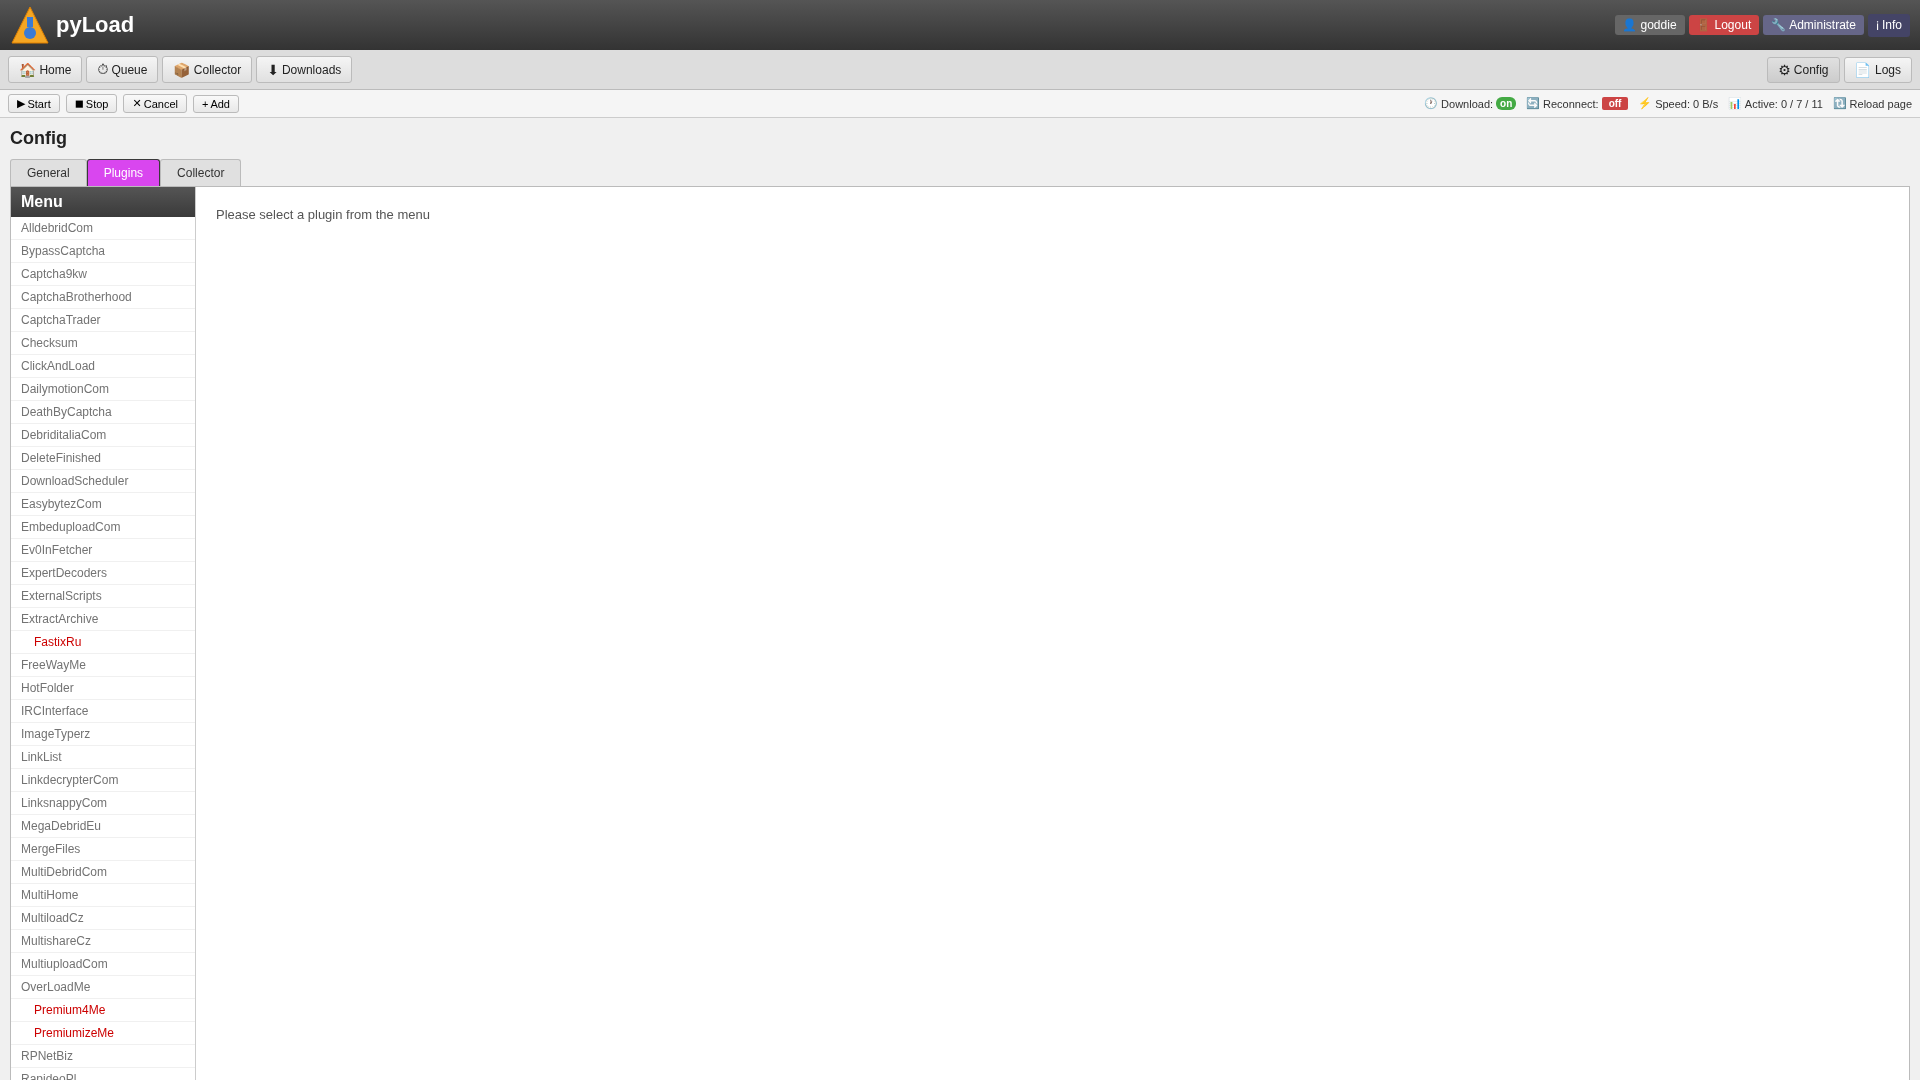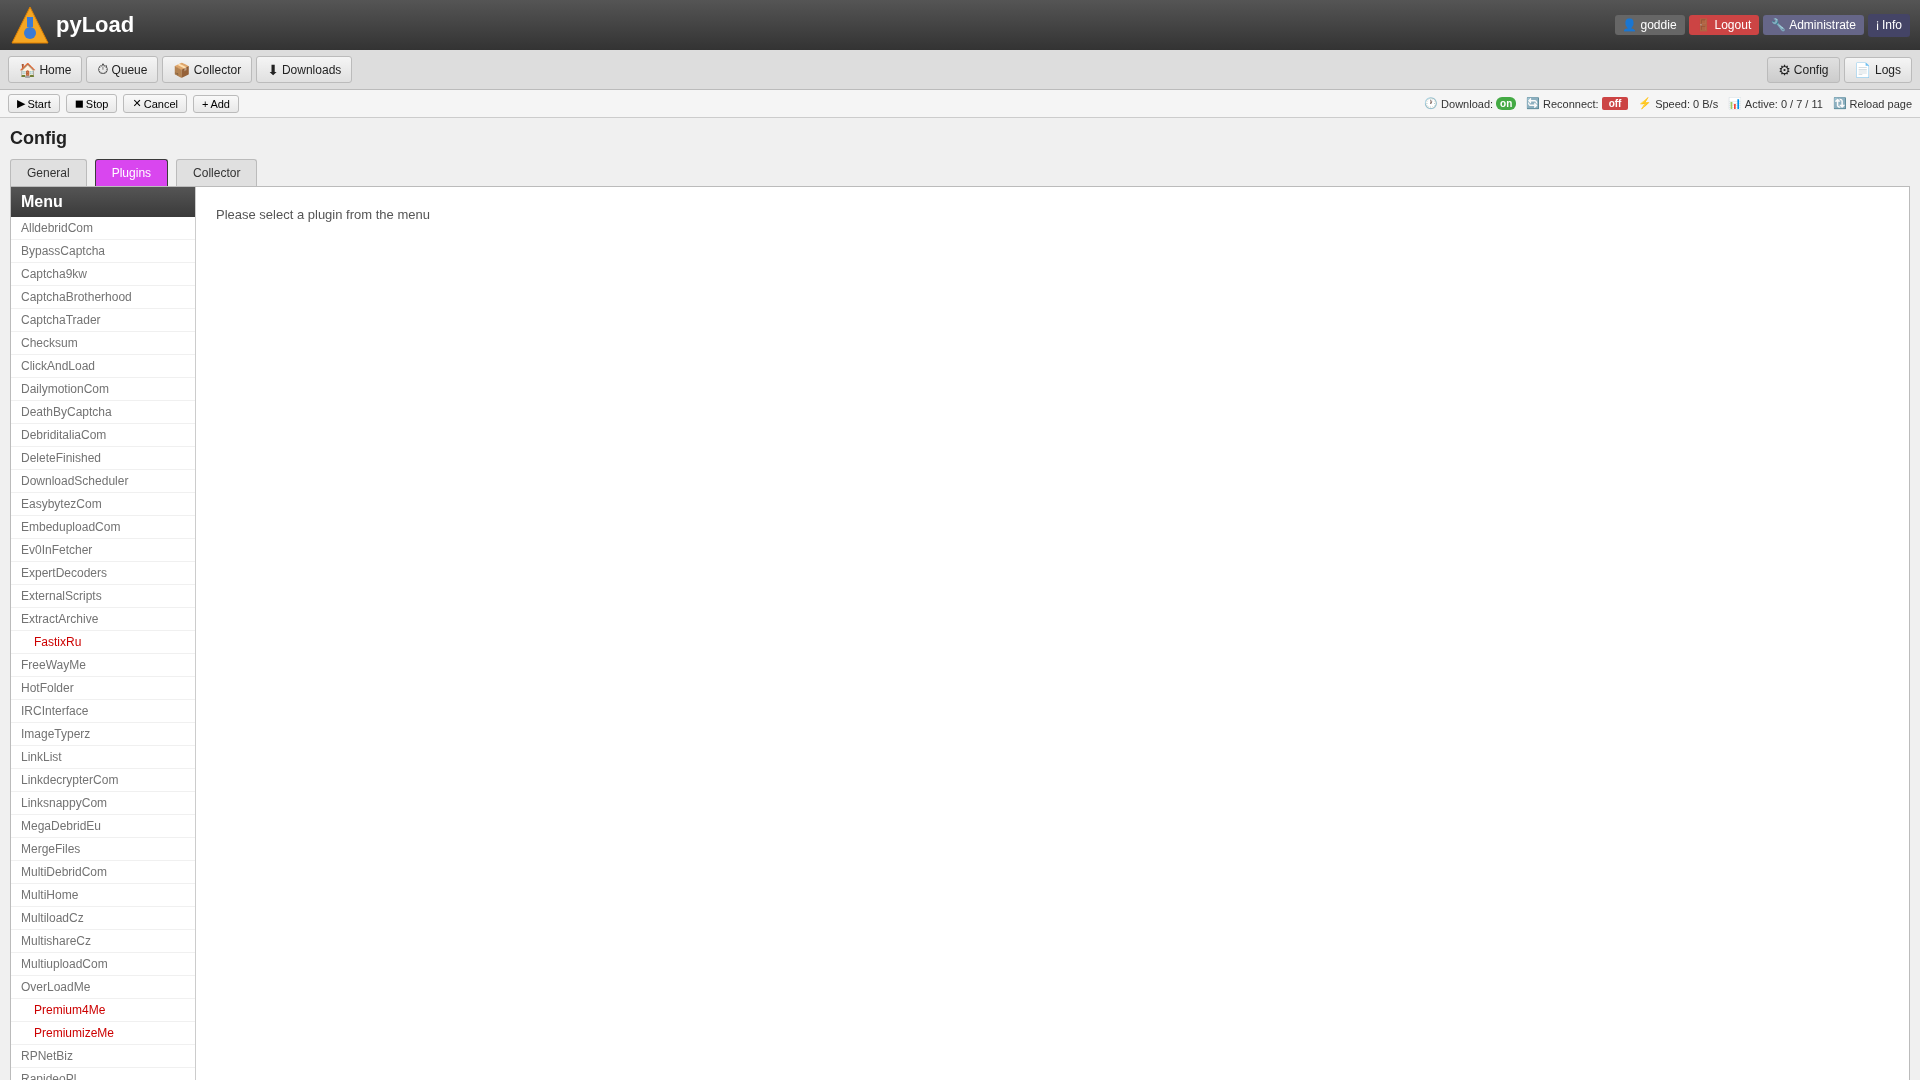--- a/index.html
+++ b/index.html
@@ -95,21 +95,21 @@
     }
     .status-item { display: flex; align-items: center; gap: 3px; }
     .badge-on { background: #4a4; color: white; font-size: 10px; padding: 1px 4px; border-radius: 6px; font-weight: bold; }
     .badge-off { background: #c44; color: white; font-size: 10px; padding: 1px 7px; border-radius: 2px; font-weight: bold; }
 
     
     #main { padding: 10px; }
     #page-title { font-size: 18px; font-weight: bold; margin-bottom: 10px; color: #222; }
 
     
-    #tabs { display: flex; gap: 8px; margin-bottom: 0; }
+    #tabs { display: flex; gap: 0; margin-bottom: 0; }
     .tab {
       padding: 6px 16px;
       border: 1px solid #bbb;
       border-bottom: none;
       border-radius: 3px 3px 0 0;
       background: #e0e0e0;
       cursor: pointer;
       font-size: 12px;
       color: #333;
     }

